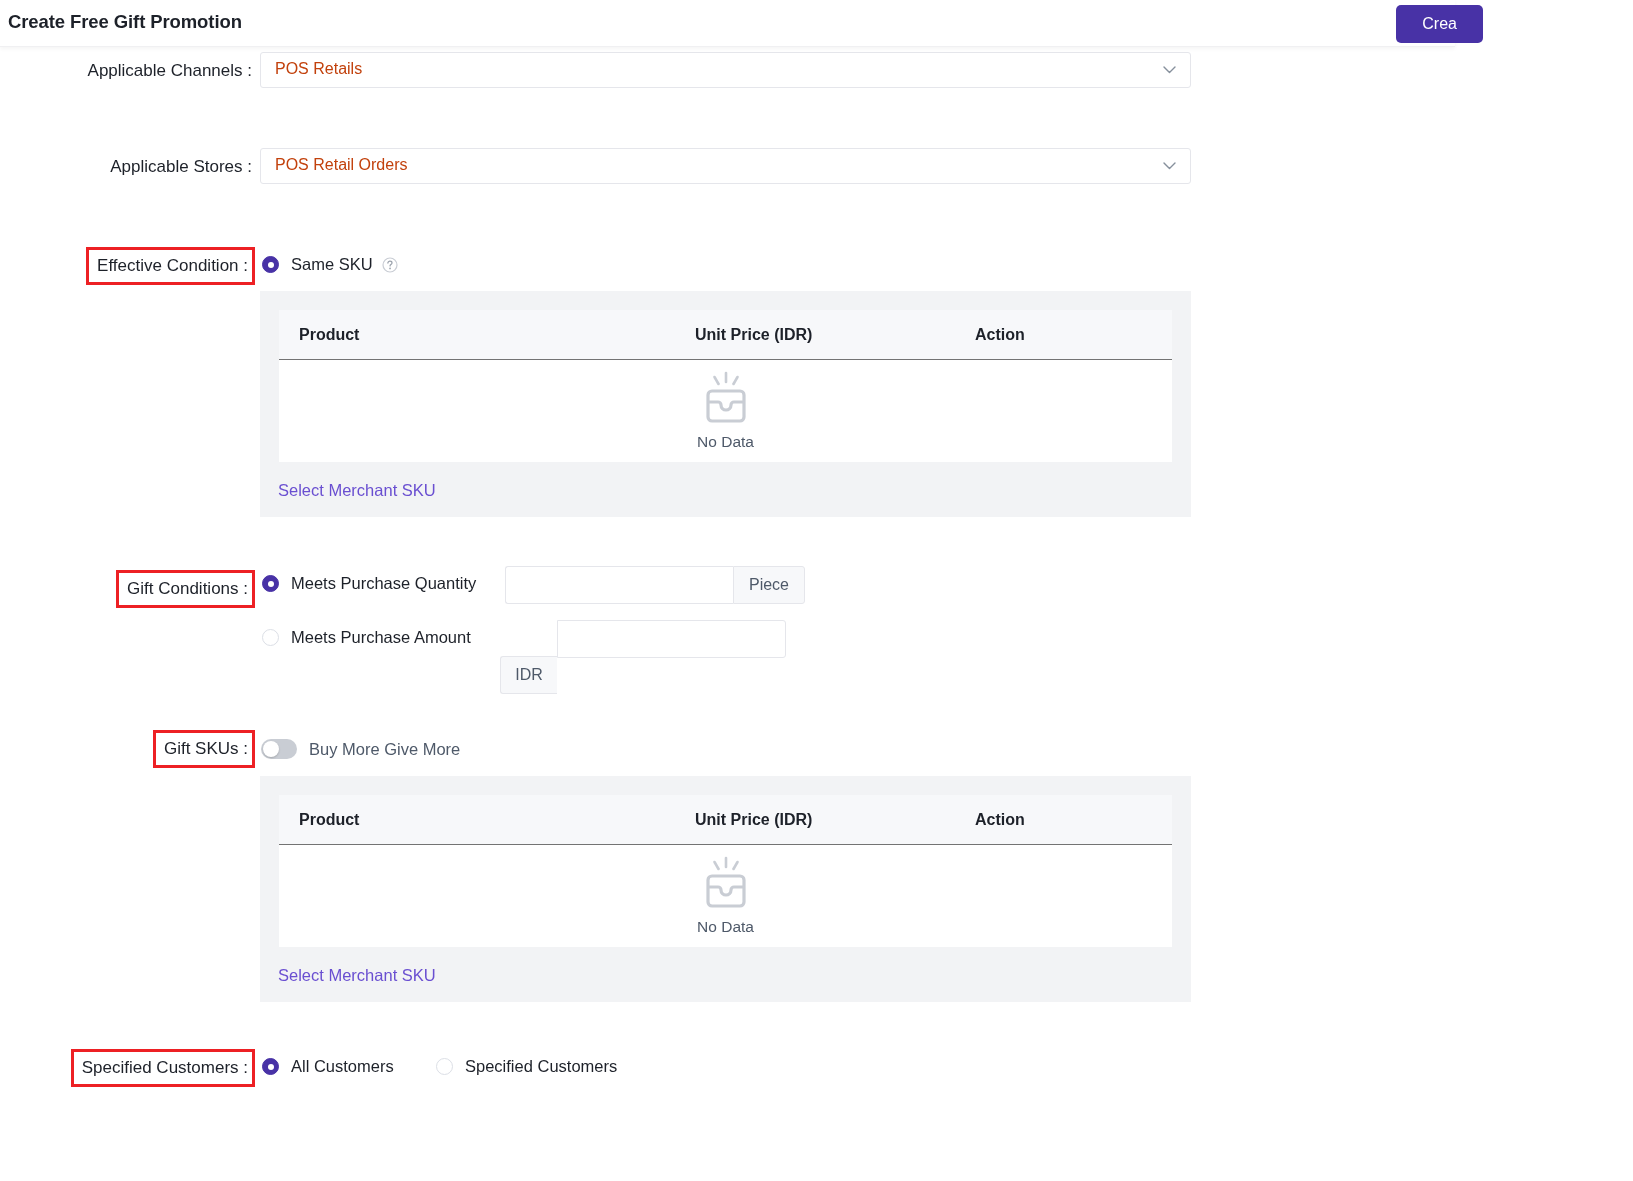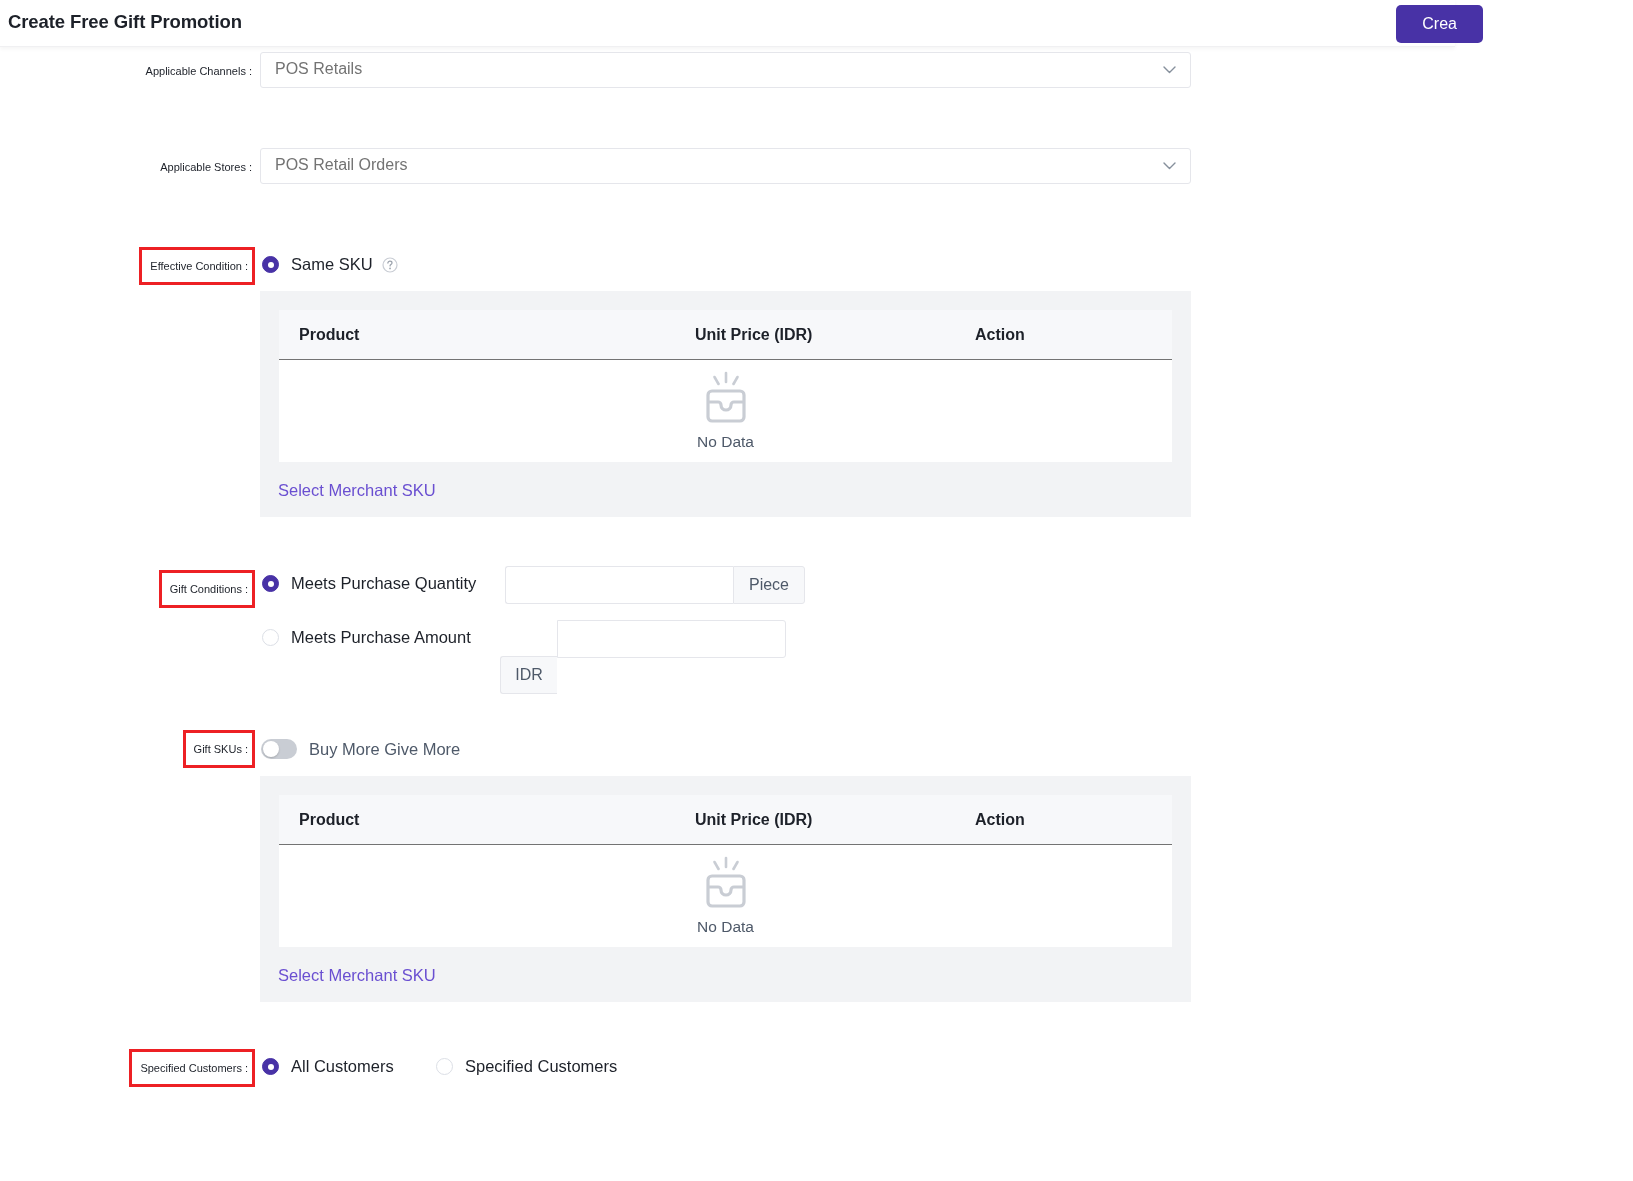--- a/index.html
+++ b/index.html
@@ -67,21 +67,21 @@
   }
   .form-row {
     position: absolute;
     left: 0;
     width: 1633px;
   }
   .field-label {
     position: absolute;
     right: 1381px;   
     text-align: right;
-    font-size: 11px;
+    font-size: 17px;
     color: #1d2129;
     white-space: nowrap;
     line-height: 20px;
   }
   .field-label.boxed {
     border: 3px solid #ED2024;
     padding: 6px 4px 6px 8px;
     right: 1378px;
   }
 
@@ -93,21 +93,21 @@
     height: 36px;
     border: 1px solid #e5e6eb;
     border-radius: 3px;
     background: #ffffff;
   }
   .select-value {
     position: absolute;
     left: 14px;
     top: 7px;
     font-size: 16px;
-    color: #737373;
+    color: #c2410c;
     white-space: nowrap;
   }
   .chev {
     position: absolute;
     right: 14px;
     top: 13px;
     width: 13px;
     height: 8px;
   }
   .chev svg { display: block; }

